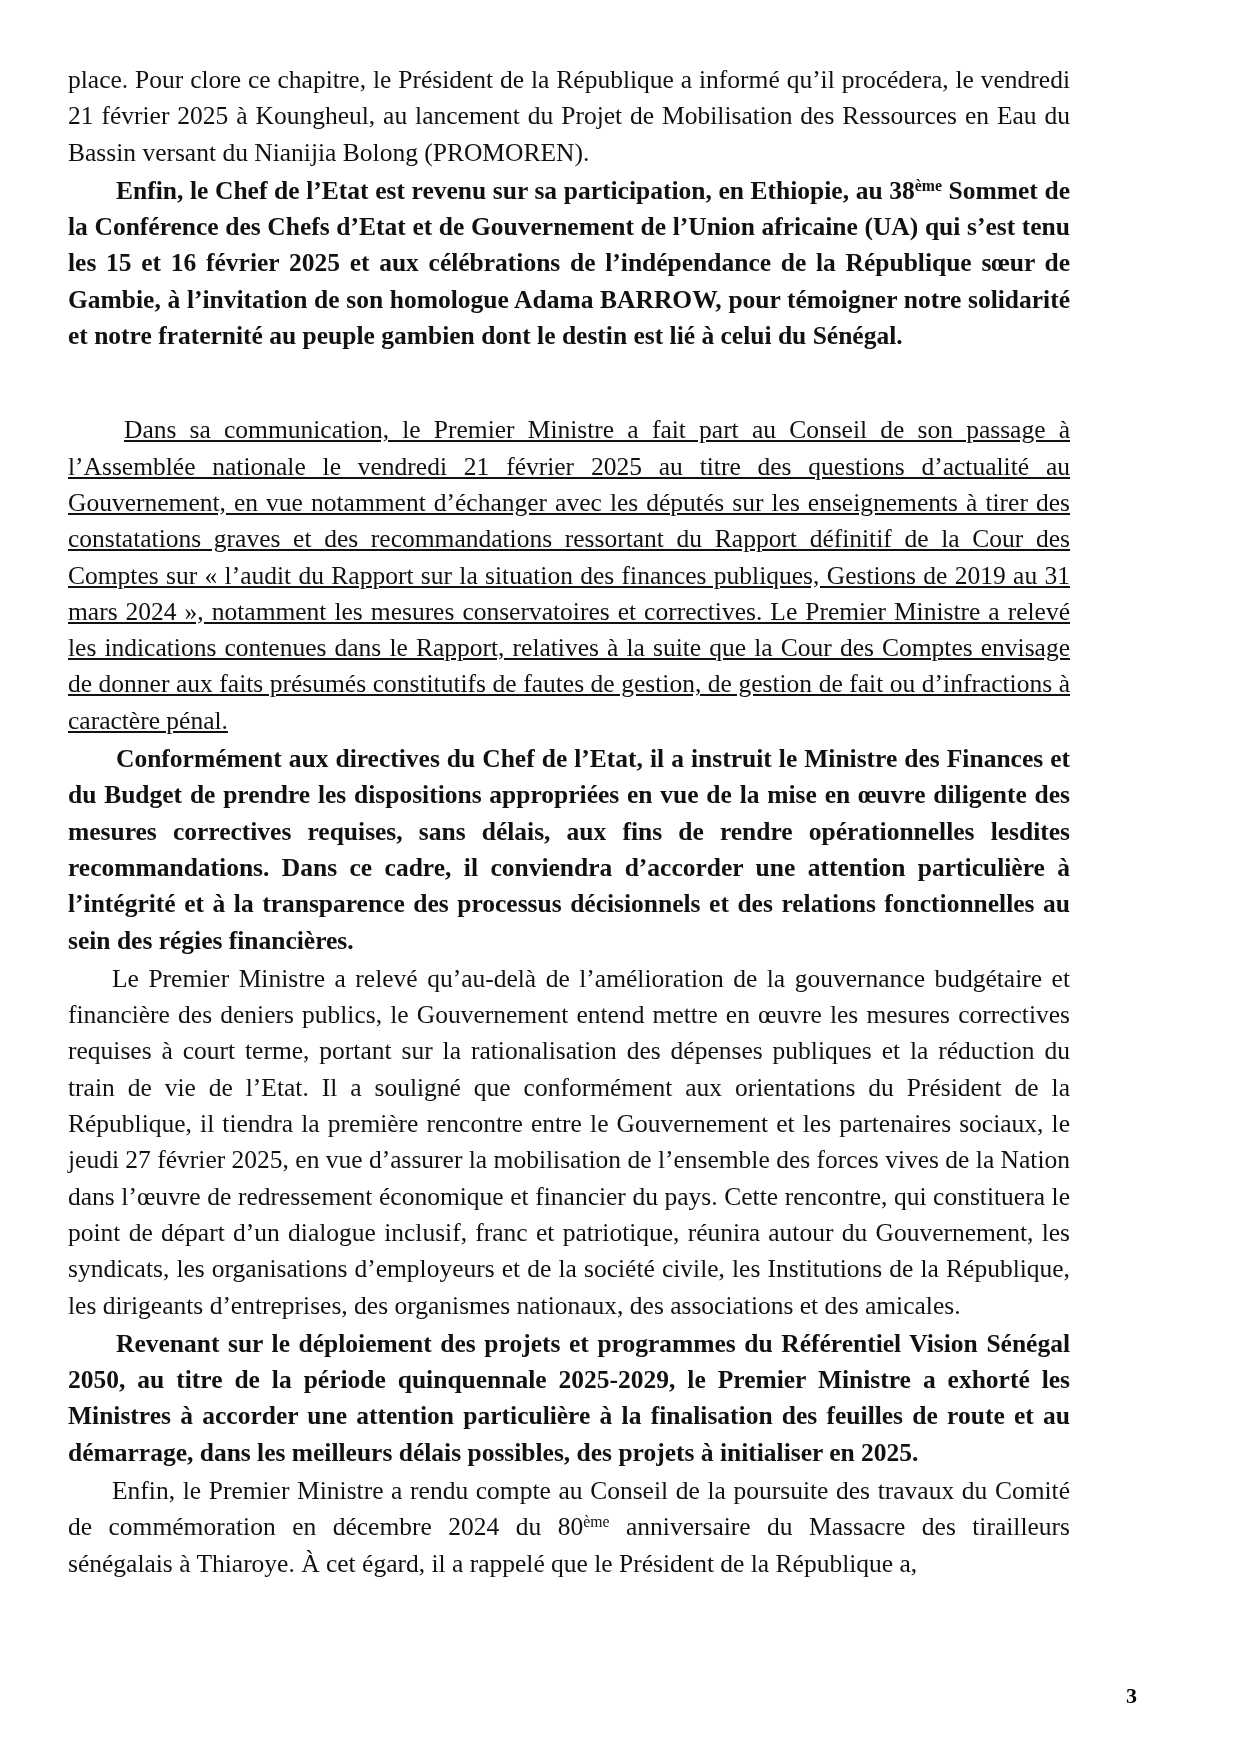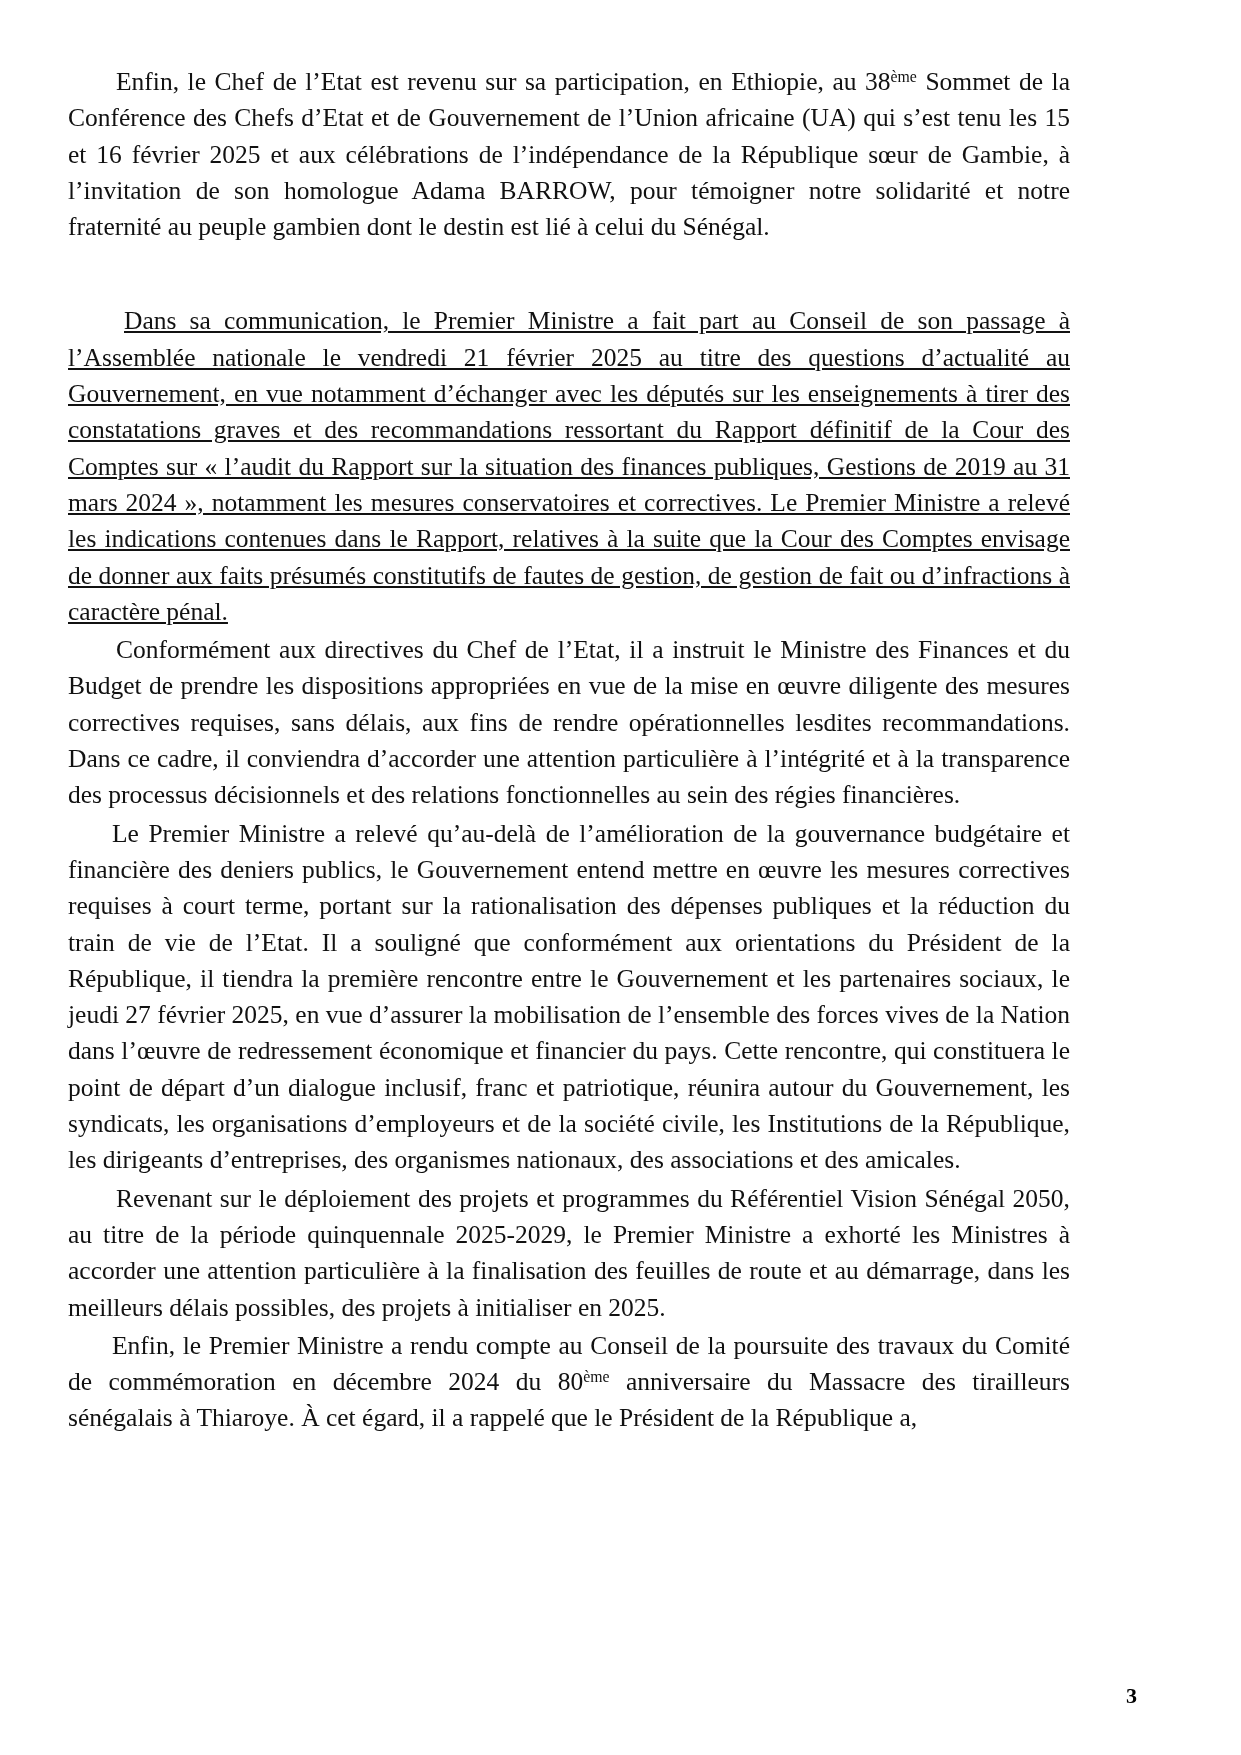--- a/index.html
+++ b/index.html
@@ -26,20 +26,21 @@
     text-justify: inter-word;
     color: #111111;
   }
   p.para {
     margin: 0;
     text-indent: 0;
     text-align: justify;
   }
   p.para.indent {
     text-indent: 48px;
+    font-weight: bold;
   }
   p.para.indent-sm {
     text-indent: 44px;
   }
   p.para.indent-lg {
     text-indent: 56px;
     text-decoration: underline;
   }
   .gap-sm { height: 2px; }
   .gap-md { height: 58px; }
@@ -58,20 +59,21 @@
     color: #000000;
   }
 </style>
 </head>
 <body>
 
 <div class="page">
 
   <div class="body-text">
 
+    <p class="para">place. Pour clore ce chapitre, le Président de la République a informé qu’il procédera, le vendredi 21 février 2025 à Koungheul, au lancement du Projet de Mobilisation des Ressources en Eau du Bassin versant du Nianijia Bolong (PROMOREN).</p>
 
     <div class="gap-sm"></div>
 
     <p class="para indent">Enfin, le Chef de l’Etat est revenu sur sa participation, en Ethiopie, au 38<sup>ème</sup>  Sommet de la Conférence des Chefs d’Etat et de Gouvernement de l’Union africaine (UA) qui s’est tenu les 15 et 16 février 2025 et aux célébrations de l’indépendance de la République sœur de Gambie, à l’invitation de son homologue Adama BARROW, pour témoigner notre solidarité et notre fraternité au peuple gambien dont le destin est lié à celui du Sénégal.</p>
 
     <div class="gap-md"></div>
 
     <p class="para indent-lg">Dans sa communication, le Premier Ministre a fait part au Conseil de son passage à l’Assemblée nationale le vendredi 21 février 2025 au titre des questions d’actualité au Gouvernement, en vue notamment d’échanger avec les députés sur les enseignements à tirer des constatations graves et des recommandations ressortant du Rapport définitif de la Cour des Comptes sur « l’audit du Rapport sur la situation des finances publiques, Gestions de 2019 au 31 mars 2024 », notamment les mesures conservatoires et correctives. Le Premier Ministre a relevé les indications contenues dans le Rapport, relatives à la suite que la Cour des Comptes envisage de donner aux faits présumés constitutifs de fautes de gestion, de gestion de fait ou d’infractions à caractère pénal.</p>
 
     <div class="gap-sm"></div>

